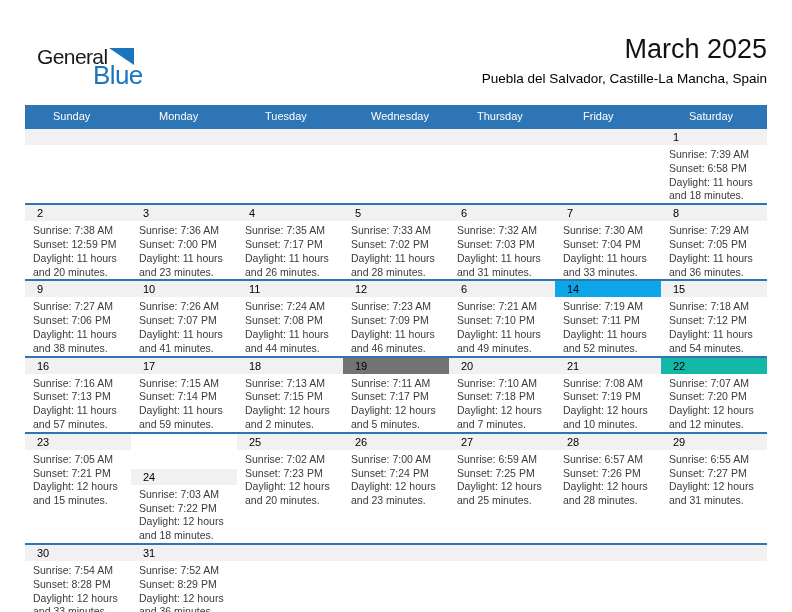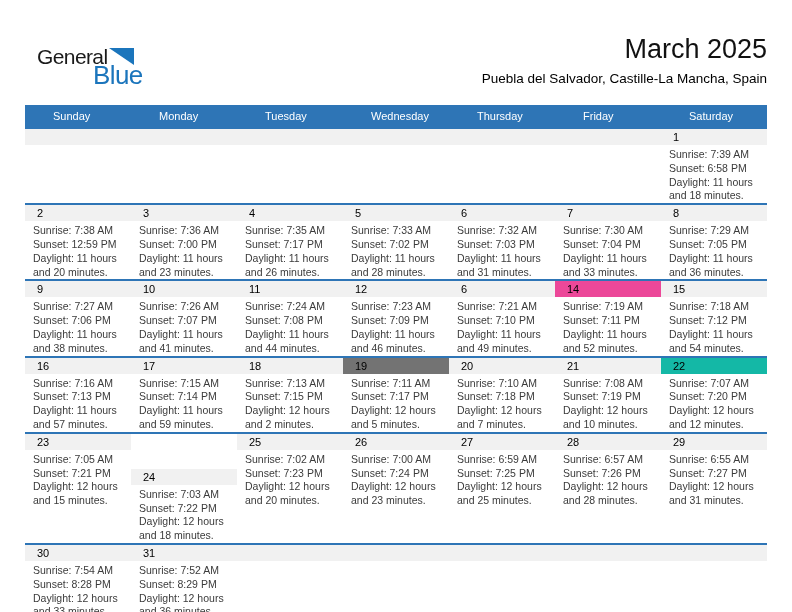--- a/index.html
+++ b/index.html
@@ -222,21 +222,21 @@
           <div class="cell">
             <div class="band" style="background: rgb(241, 241, 241);">6</div>
             <div class="details">
               <div>Sunrise: 7:21 AM</div>
               <div>Sunset: 7:10 PM</div>
               <div>Daylight: 11 hours</div>
               <div>and 49 minutes.</div>
             </div>
           </div>
           <div class="cell">
-            <div class="band" style="background: #ec4899;">14</div>
+            <div class="band" style="background: #0ea5e9;">14</div>
             <div class="details">
               <div>Sunrise: 7:19 AM</div>
               <div>Sunset: 7:11 PM</div>
               <div>Daylight: 11 hours</div>
               <div>and 52 minutes.</div>
             </div>
           </div>
           <div class="cell">
             <div class="band" style="background: rgb(241, 241, 241);">15</div>
             <div class="details">

